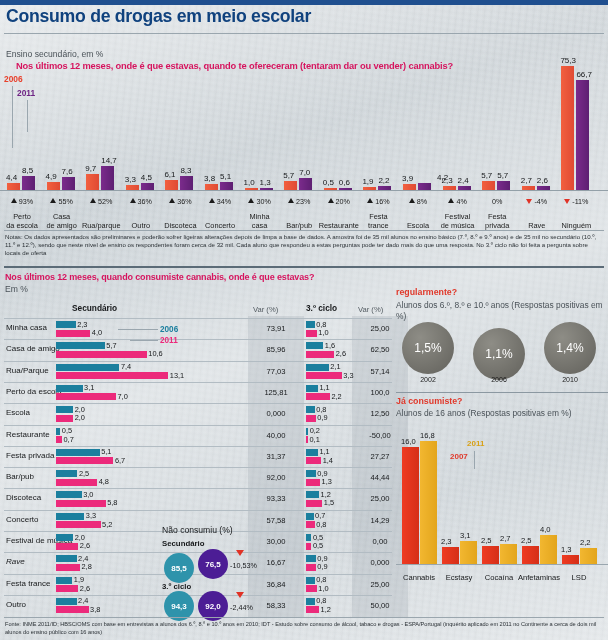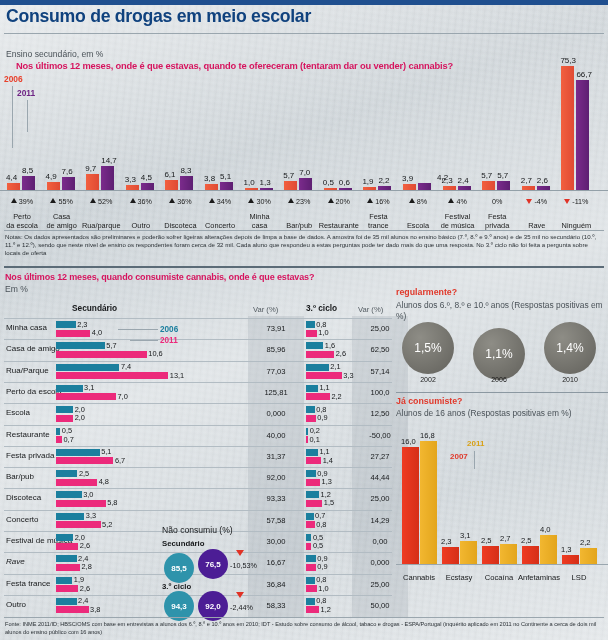--- a/index.html
+++ b/index.html
@@ -219,21 +219,21 @@
           <div class="c1-val" style="left: -1px; bottom: 5.455px;">2,7</div>
           <div class="c1-val" style="left: 15px; bottom: 5.29px;">2,6</div>
         </div>
         <div class="c1-group" style="left: 561.4px; width: 30px;">
           <div class="c1-bar y06" style="height: 124.245px;"></div>
           <div class="c1-bar y11" style="height: 110.055px;"></div>
           <div class="c1-val" style="left: -1px; bottom: 125.245px;">75,3</div>
           <div class="c1-val" style="left: 15px; bottom: 111.055px;">66,7</div>
         </div>
       </div>
-  <div class="c1-var" style="left: 1px; width: 42px;"><span class="tri-up"></span><span>39%</span></div>
+  <div class="c1-var" style="left: 1px; width: 42px;"><span class="tri-up"></span><span>93%</span></div>
       <div class="c1-lab" style="left: 0px; width: 44px;">Perto
 da escola</div>
       <div class="c1-var" style="left: 40.6px; width: 42px;"><span class="tri-up"></span><span>55%</span></div>
       <div class="c1-lab" style="left: 39.6px; width: 44px;">Casa
 de amigo</div>
       <div class="c1-var" style="left: 80.2px; width: 42px;"><span class="tri-up"></span><span>52%</span></div>
       <div class="c1-lab" style="left: 79.2px; width: 44px;">Rua/parque</div>
       <div class="c1-var" style="left: 119.8px; width: 42px;"><span class="tri-up"></span><span>36%</span></div>
       <div class="c1-lab" style="left: 118.8px; width: 44px;">Outro</div>
       <div class="c1-var" style="left: 159.4px; width: 42px;"><span class="tri-up"></span><span>36%</span></div>

